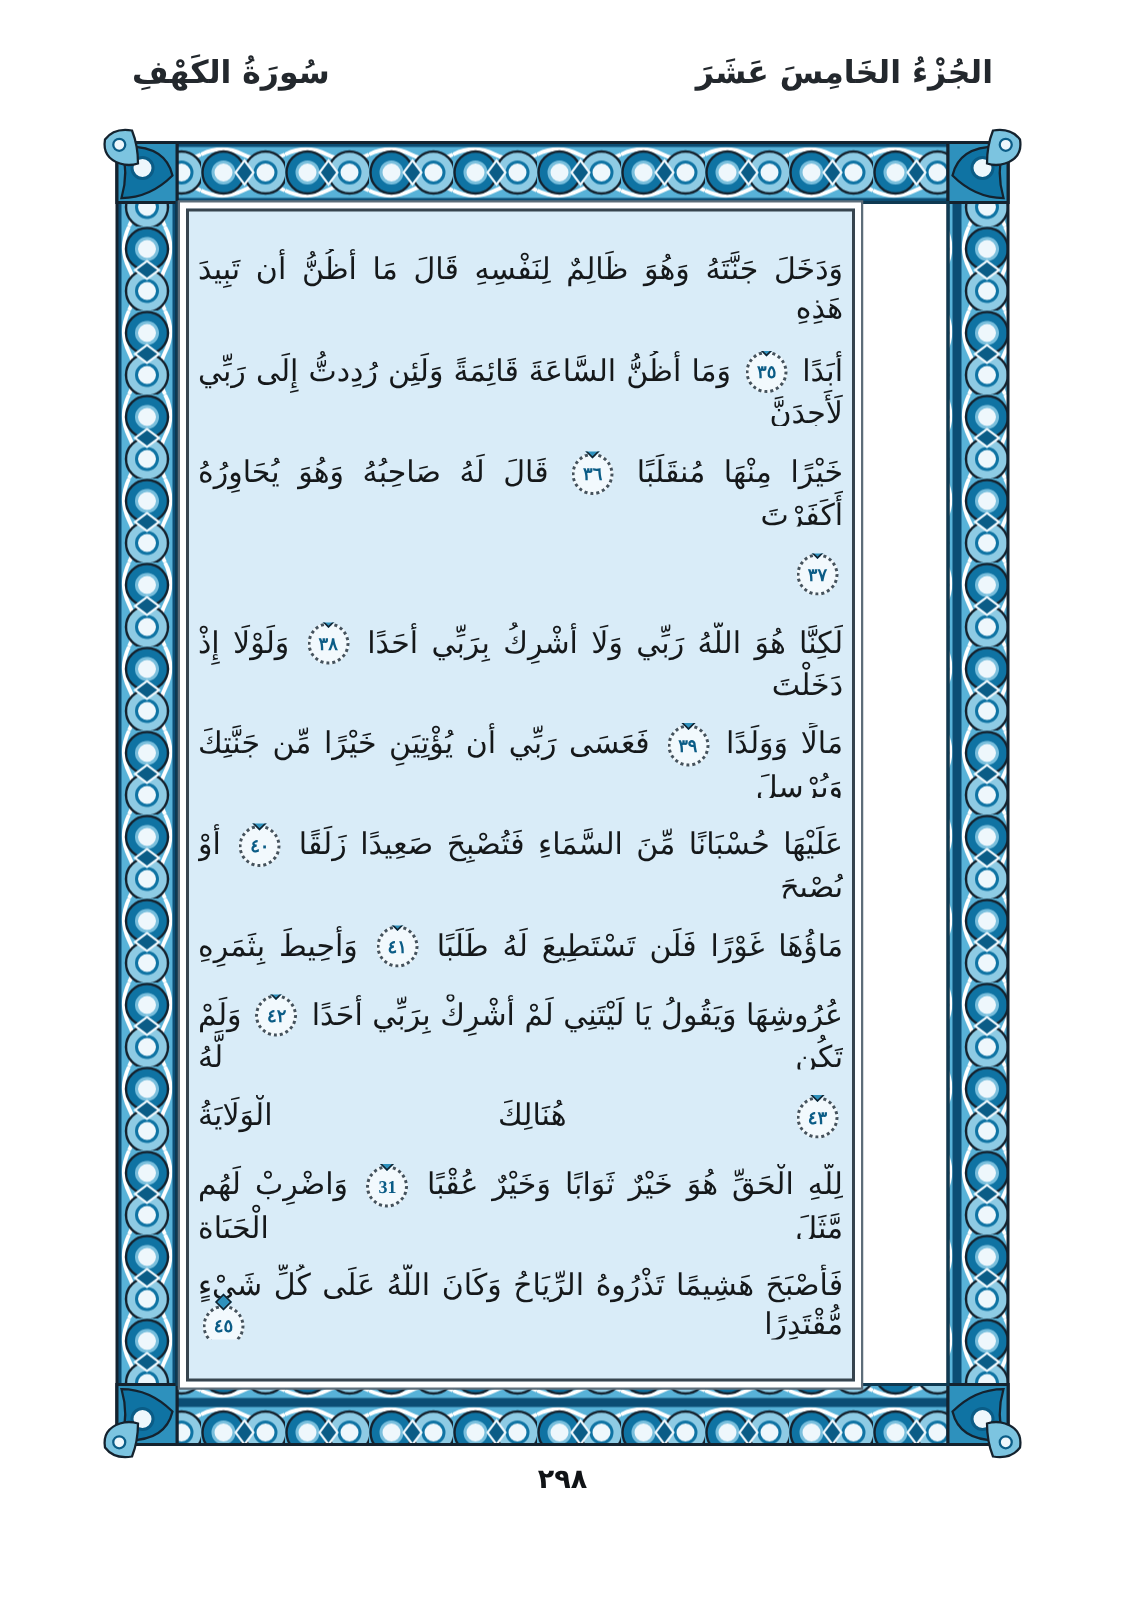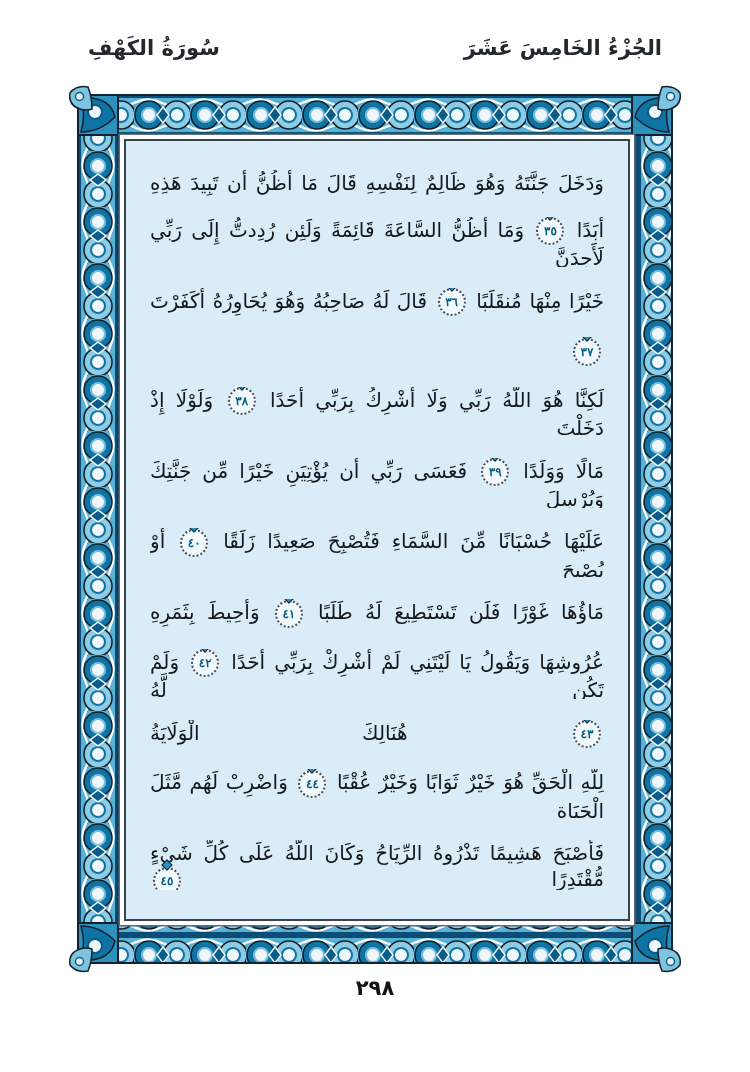--- a/index.html
+++ b/index.html
@@ -11,26 +11,26 @@
   .header-row{
     position:absolute;top:36px;left:88px;right:88px;
     display:flex;justify-content:space-between;direction:rtl;
     font-size:21px;font-weight:bold;color:#23282d;
   }
   
   .frame{position:absolute;left:78px;top:95px;width:594px;height:868px;}
   .frame svg.ornament{position:absolute;left:0;top:0;overflow:visible;display:block;}
   
   .text-panel{
-    position:absolute;left:46px;top:44px;width:506px;height:782px;
+    position:absolute;left:46px;top:44px;width:446px;height:782px;
     box-sizing:border-box;background:#d9ecf8;
     border:2px solid #37444e;
     box-shadow:0 0 0 4px #ffffff, 0 0 0 5.5px #5d6d79;
     display:flex;flex-direction:column;justify-content:space-evenly;
-    padding:8px 24px;direction:rtl;
+    padding:8px 6px;direction:rtl;
   }
   .line{
     text-align:justify;text-align-last:justify;
     font-size:20px;line-height:1.3;color:#15181a;
     overflow:hidden;max-height:50px;
   }
   .ayah-marker{
     display:inline-flex;align-items:center;justify-content:center;
     width:28px;height:28px;border-radius:50%;
     border:2px dotted #45525c;background:#f2f9fd;
@@ -38,21 +38,21 @@
   }
   .ayah-marker::before{
     content:"";position:absolute;top:-8px;left:50%;
     transform:translateX(-50%) rotate(45deg);
     width:6px;height:6px;background:#2e91bd;border:1px solid #14222e;
   }
   .ayah-num{font-size:12px;font-weight:bold;color:#0b5c86;line-height:1;}
   
   .footer-pagenum{
     position:absolute;top:976px;left:0;width:750px;text-align:center;
-    font-size:21px;font-weight:bold;color:#101316;direction:rtl;
+    font-size:18px;font-weight:bold;color:#101316;direction:rtl;
   }
 </style>
 </head>
 <body>
 
 <div class="header-row">
   <span lang="ar">الجُزْءُ الخَامِسَ عَشَرَ</span>
   <span lang="ar">سُورَةُ الكَهْفِ</span>
 </div>
 
@@ -128,21 +128,21 @@
       <div class="line" lang="ar" dir="rtl"><span>مَاؤُهَا غَوْرًا فَلَن تَسْتَطِيعَ لَهُ طَلَبًا</span> <span class="ayah-marker">
           <span class="ayah-num">٤١</span>
         </span> <span>وَأُحِيطَ بِثَمَرِهِ</span></div>
       <div class="line" lang="ar" dir="rtl"><span>عُرُوشِهَا وَيَقُولُ يَا لَيْتَنِي لَمْ أُشْرِكْ بِرَبِّي أَحَدًا</span> <span class="ayah-marker">
           <span class="ayah-num">٤٢</span>
         </span> <span>وَلَمْ تَكُن لَّهُ</span></div>
       <div class="line" lang="ar" dir="rtl"> <span class="ayah-marker">
           <span class="ayah-num">٤٣</span>
         </span> <span>هُنَالِكَ الْوَلَايَةُ</span></div>
       <div class="line" lang="ar" dir="rtl"><span>لِلَّهِ الْحَقِّ هُوَ خَيْرٌ ثَوَابًا وَخَيْرٌ عُقْبًا</span> <span class="ayah-marker">
-          <span class="ayah-num">٤٤</span>
+          <span class="ayah-num">31</span>
         </span> <span>وَاضْرِبْ لَهُم مَّثَلَ الْحَيَاةِ</span></div>
       <div class="line" lang="ar" dir="rtl"><span>فَأَصْبَحَ هَشِيمًا تَذْرُوهُ الرِّيَاحُ وَكَانَ اللَّهُ عَلَى كُلِّ شَيْءٍ مُّقْتَدِرًا</span> <span class="ayah-marker">
           <span class="ayah-num">٤٥</span>
         </span></div>
     </div>
 </div>
 
 <div class="footer-pagenum" lang="ar">٢٩٨</div>
 
 </body></html>

